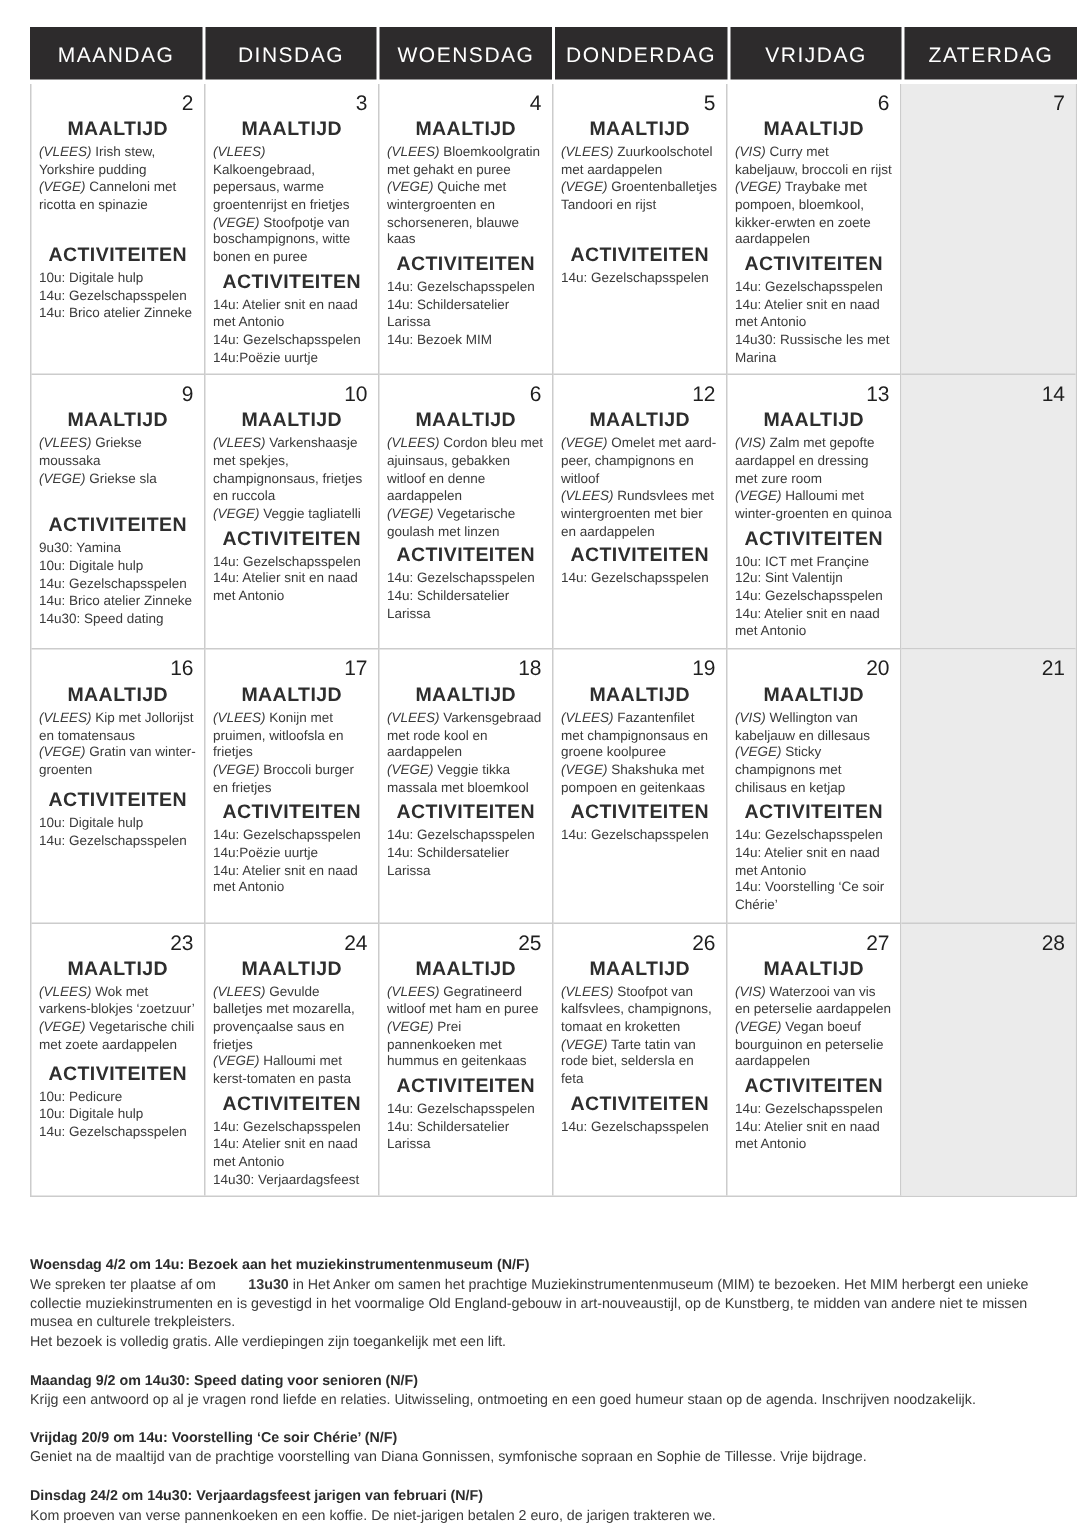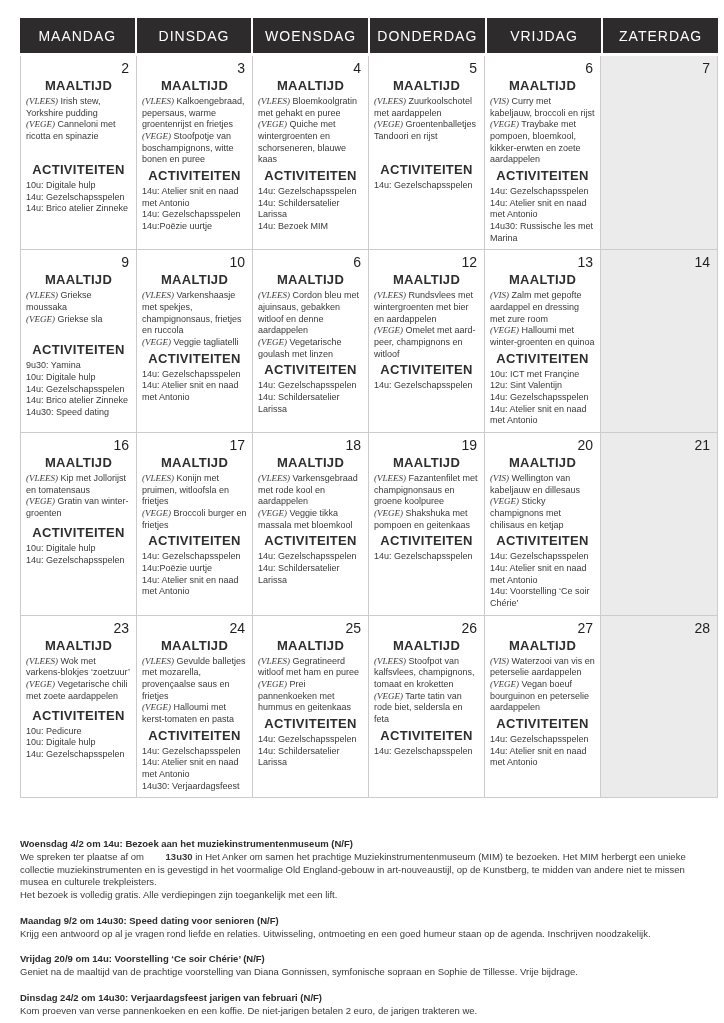--- a/index.html
+++ b/index.html
@@ -31,21 +31,21 @@
     text-align:right;font-size:14px;color:#1f1f1f;height:16px;line-height:16px;
     padding-right:2px;margin-bottom:1px;
   }
   .meal-block{min-height:68px;}
   .cal-grid .cell:nth-child(-n+6) .meal-block{min-height:82px;}
   .section-heading{
     text-align:center;font-weight:700;font-size:13px;letter-spacing:.3px;
     color:#2e2e2e;margin:2px 0 1px;
   }
   .meal-item{color:#3a3a3a;}
-  .meal-label{font-style:italic;font-family:Liberation Serif, serif;}
+  .meal-label{font-style:italic;}
   .activity-item{color:#3a3a3a;}
   
   .notices{margin:40px 0 0 20px;width:695px;font-size:9.5px;line-height:1.34;}
   .notice{margin-bottom:13px;}
   .notice-title{font-weight:700;color:#2c2c2c;}
   .notice-line{color:#3a3a3a;}
   .notice-line .b{font-weight:700;margin-left:19px;}
   
   .birthdays{display:flex;margin:12px 0 0 20px;font-size:9.5px;color:#3a3a3a;}
   .bday-col{display:flex;flex-direction:column;}
@@ -161,22 +161,22 @@
           <div class="meal-item"><span class="meal-label">(VEGE)</span> Vegetarische goulash met linzen</div>
         </div>
         <div class="section-heading">ACTIVITEITEN</div>
         <div class="activity-item">14u: Gezelschapsspelen</div>
         <div class="activity-item">14u: Schildersatelier Larissa</div>
       </div>
       <div class="cell">
         <div class="date">12</div>
         <div class="meal-block">
           <div class="section-heading">MAALTIJD</div>
+          <div class="meal-item"><span class="meal-label">(VEGE)</span> Omelet met aard-peer, champignons en witloof</div>
           <div class="meal-item"><span class="meal-label">(VLEES)</span> Rundsvlees met wintergroenten met bier en aardappelen</div>
-          <div class="meal-item"><span class="meal-label">(VEGE)</span> Omelet met aard-peer, champignons en witloof</div>
         </div>
         <div class="section-heading">ACTIVITEITEN</div>
         <div class="activity-item">14u: Gezelschapsspelen</div>
       </div>
       <div class="cell">
         <div class="date">13</div>
         <div class="meal-block">
           <div class="section-heading">MAALTIJD</div>
           <div class="meal-item"><span class="meal-label">(VIS)</span> Zalm met gepofte aardappel en dressing met zure room</div>
           <div class="meal-item"><span class="meal-label">(VEGE)</span> Halloumi met winter-groenten en quinoa</div>

